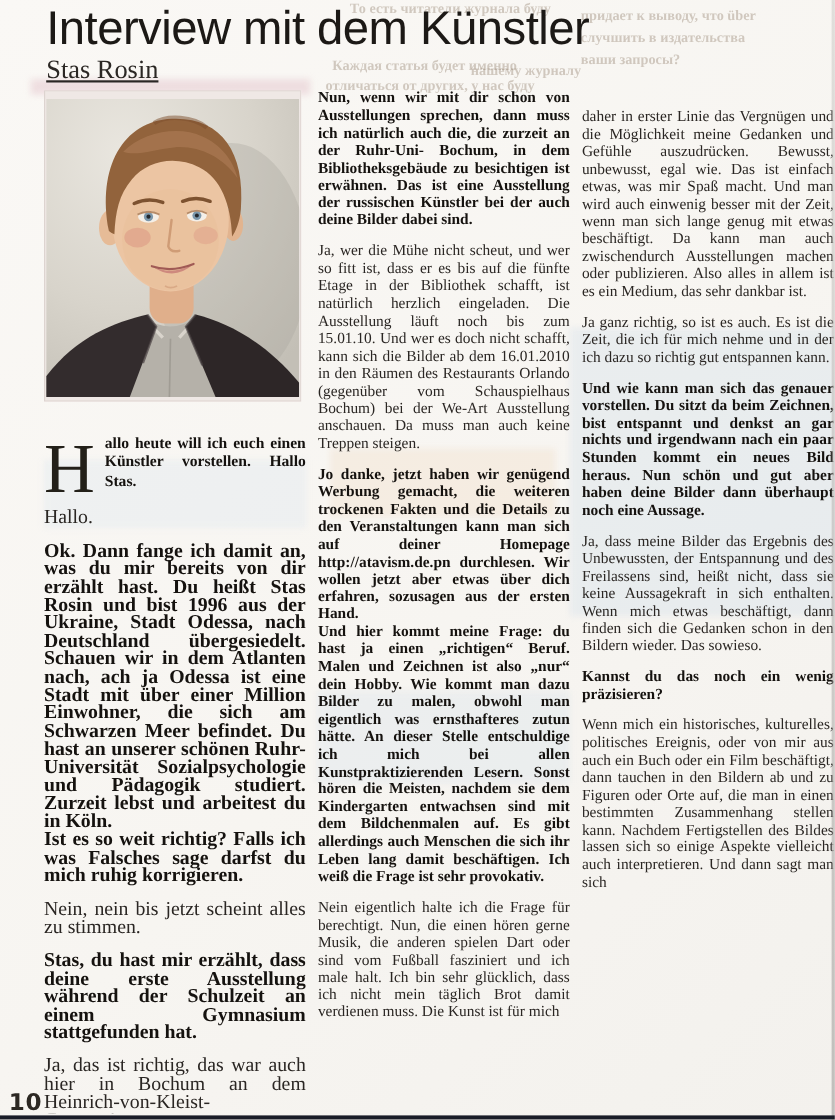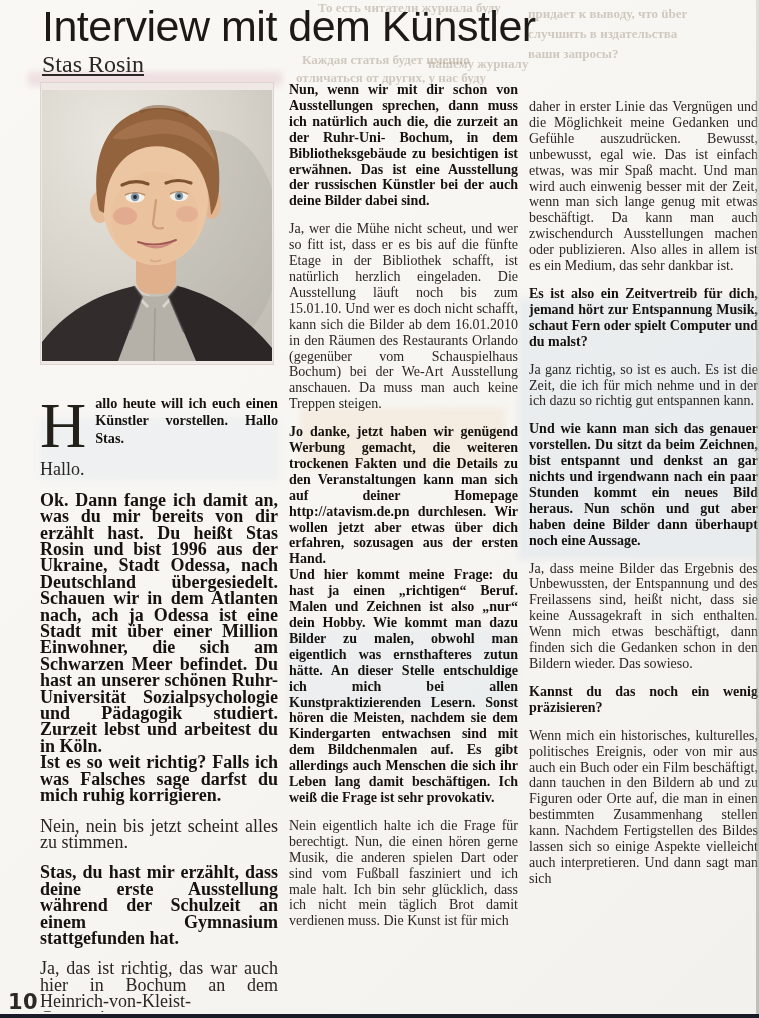--- a/index.html
+++ b/index.html
@@ -179,21 +179,20 @@
     <div class="col col2">
       <p class="q">Nun, wenn wir mit dir schon von Ausstellungen sprechen, dann muss ich natürlich auch die, die zurzeit an der Ruhr-Uni- Bochum, in dem Bibliotheksgebäude zu besichtigen ist erwähnen. Das ist eine Ausstellung der russischen Künstler bei der auch deine Bilder dabei sind.</p>
       <p class="a">Ja, wer die Mühe nicht scheut, und wer so fitt ist, dass er es bis auf die fünfte Etage in der Bibliothek schafft, ist natürlich herzlich eingeladen. Die Ausstellung läuft noch bis zum 15.01.10. Und wer es doch nicht schafft, kann sich die Bilder ab dem 16.01.2010 in den Räumen des Restaurants Orlando (gegenüber vom Schauspielhaus Bochum) bei der We-Art Ausstellung anschauen. Da muss man auch keine Treppen steigen.</p>
       <p class="q">Jo danke, jetzt haben wir genügend Werbung gemacht, die weiteren trockenen Fakten und die Details zu den Veranstaltungen kann man sich auf deiner Homepage http://atavism.de.pn durchlesen. Wir wollen jetzt aber etwas über dich erfahren, sozusagen aus der ersten Hand.
 Und hier kommt meine Frage: du hast ja einen „richtigen“ Beruf. Malen und Zeichnen ist also „nur“ dein Hobby. Wie kommt man dazu Bilder zu malen, obwohl man eigentlich was ernsthafteres zutun hätte. An dieser Stelle entschuldige ich mich bei allen Kunstpraktizierenden Lesern. Sonst hören die Meisten, nachdem sie dem Kindergarten entwachsen sind mit dem Bildchenmalen auf. Es gibt allerdings auch Menschen die sich ihr Leben lang damit beschäftigen. Ich weiß die Frage ist sehr provokativ.</p>
       <p class="a">Nein eigentlich halte ich die Frage für berechtigt. Nun, die einen hören gerne Musik, die anderen spielen Dart oder sind vom Fußball fasziniert und ich male halt. Ich bin sehr glücklich, dass ich nicht mein täglich Brot damit verdienen muss. Die Kunst ist für mich</p>
     </div>
 
     <div class="col col3">
       <p class="a">daher in erster Linie das Vergnügen und die Möglichkeit meine Gedanken und Gefühle auszudrücken. Bewusst, unbewusst, egal wie. Das ist einfach etwas, was mir Spaß macht. Und man wird auch einwenig besser mit der Zeit, wenn man sich lange genug mit etwas beschäftigt. Da kann man auch zwischendurch Ausstellungen machen oder publizieren. Also alles in allem ist es ein Medium, das sehr dankbar ist.</p>
-      <p class="q">Es ist also ein Zeitvertreib für dich, jemand hört zur Entspannung Musik, schaut Fern oder spielt Computer und du malst?</p>
       <p class="a">Ja ganz richtig, so ist es auch. Es ist die Zeit, die ich für mich nehme und in der ich dazu so richtig gut entspannen kann.</p>
       <p class="q">Und wie kann man sich das genauer vorstellen. Du sitzt da beim Zeichnen, bist entspannt und denkst an gar nichts und irgendwann nach ein paar Stunden kommt ein neues Bild heraus. Nun schön und gut aber haben deine Bilder dann überhaupt noch eine Aussage.</p>
       <p class="a">Ja, dass meine Bilder das Ergebnis des Unbewussten, der Entspannung und des Freilassens sind, heißt nicht, dass sie keine Aussagekraft in sich enthalten. Wenn mich etwas beschäftigt, dann finden sich die Gedanken schon in den Bildern wieder. Das sowieso.</p>
       <p class="q">Kannst du das noch ein wenig präzisieren?</p>
       <p class="a">Wenn mich ein historisches, kulturelles, politisches Ereignis, oder von mir aus auch ein Buch oder ein Film beschäftigt, dann tauchen in den Bildern ab und zu Figuren oder Orte auf, die man in einen bestimmten Zusammenhang stellen kann. Nachdem Fertigstellen des Bildes lassen sich so einige Aspekte vielleicht auch interpretieren. Und dann sagt man sich</p>
     </div>
 
   </div>
 
   <div class="edge-right"></div>

